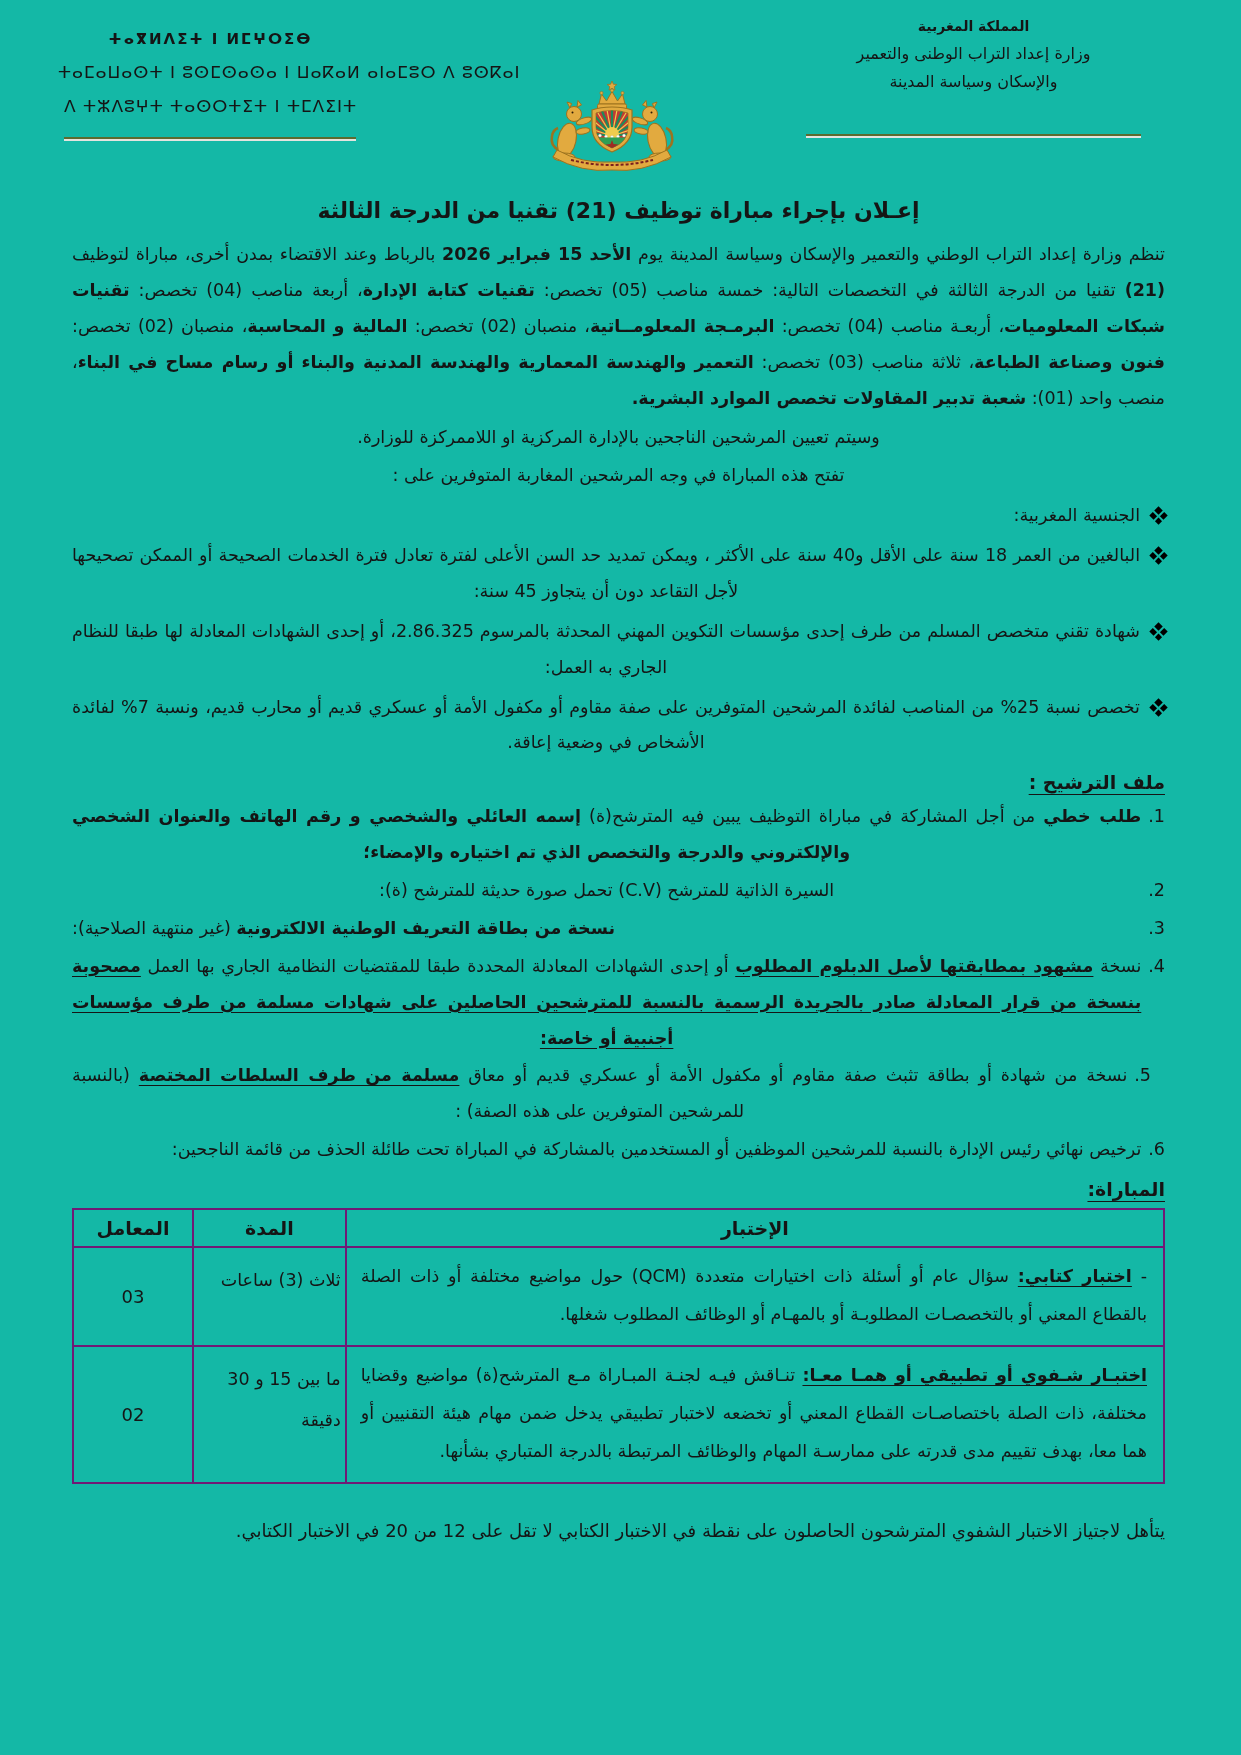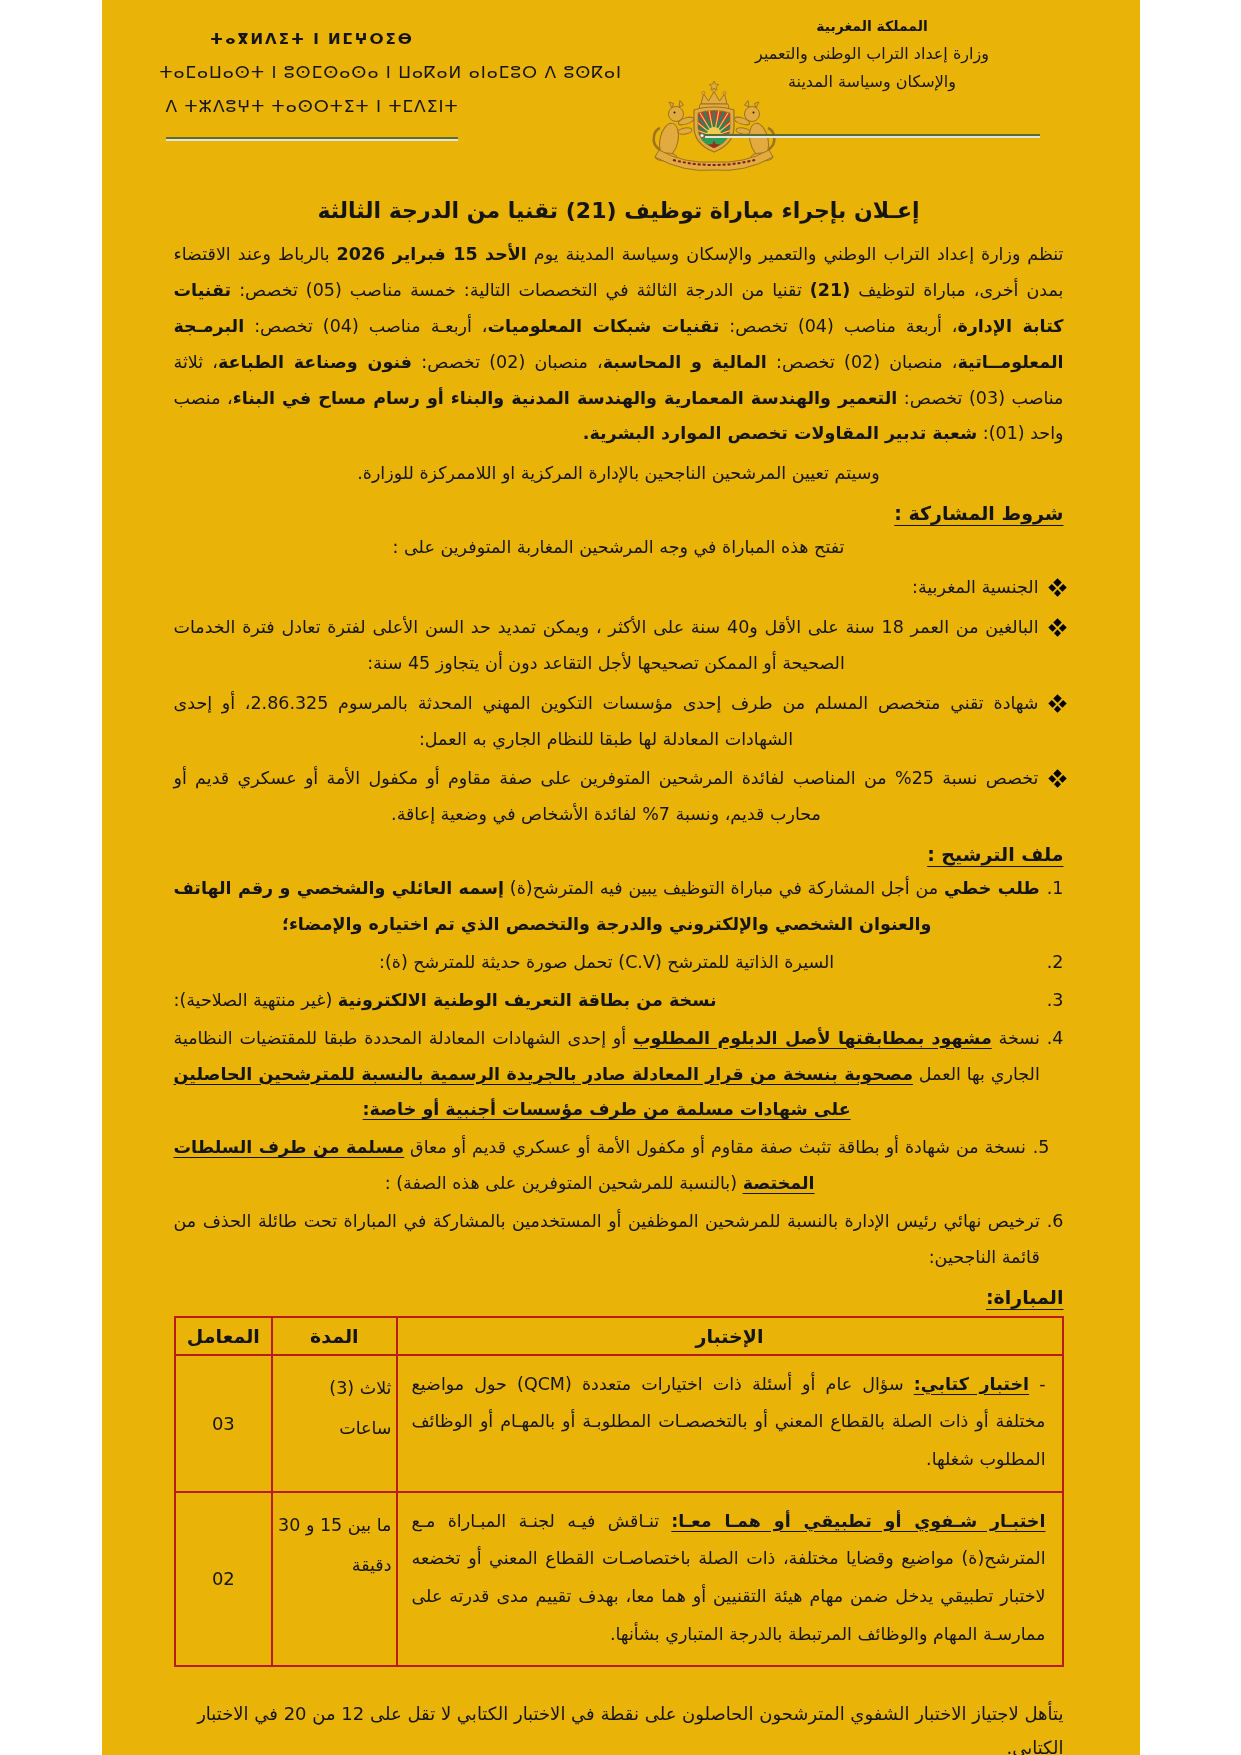--- a/index.html
+++ b/index.html
@@ -1,17 +1,17 @@
 <!DOCTYPE html>
 <html lang="ar" style="--rule: #5c6b2f; --emblem-gold: #e2aa3f; --emblem-gold-dark: #9c731f; --emblem-red: #c23a33; --emblem-teal: #1f8a5a; --emblem-yellow: #f0cc4e; --emblem-green: #2f9e55; --emblem-star: #9e2b22; --banner-text: #7a1f1f;"><head>
 <meta charset="utf-8">
 <style>
   html,body{margin:0;padding:0;background:#ffffff;}
   .page{
-    position:relative;width:1038px;height:1755px;margin:0 auto;background:#eab308;
+    position:relative;width:1241px;height:1755px;margin:0 auto;background:#14b8a6;
     overflow:hidden;direction:rtl;color:#151515;
     font-family:"DejaVu Sans",sans-serif;
   }
   
   .hdr{position:relative;height:192px;}
   .tif{position:absolute;left:58px;top:30px;width:305px;text-align:center;direction:ltr;}
   .tif .t1{font-weight:bold;font-size:15px;letter-spacing:2px;margin-bottom:10px;white-space:nowrap;}
   .tif .t2,.tif .t3{font-size:17px;letter-spacing:1px;margin-bottom:8px;white-space:nowrap;margin-top:14px;}
   .tif-rule{position:absolute;left:64px;top:137px;width:292px;border-top:2px solid var(--rule,#5c6b2f);box-shadow:0 2px 0 #e4e4df;}
   .arhdr{position:absolute;right:100px;top:18px;width:335px;text-align:center;}
@@ -32,21 +32,21 @@
   .bmark i{background:#000;display:block;}
   .btext{flex:1;font-size:17.5px;line-height:2.05;text-align:justify;}
   .last-center{text-align-last:center;}
   
   .file{display:flex;gap:7px;margin:2px 0;}
   .fnum{flex:0 0 auto;font-size:17.5px;line-height:2.05;}
   .ftext{flex:1;font-size:17.5px;line-height:2.05;text-align:justify;}
   .indent{margin-right:14px;}
   
   table.exam{width:100%;border-collapse:collapse;margin-top:8px;direction:rtl;}
-  table.exam th,table.exam td{border:2px solid #b91c1c;}
+  table.exam th,table.exam td{border:2px solid #701a75;}
   table.exam th{font-weight:bold;font-size:19px;text-align:center;padding:7px 4px;}
   .test-cell{padding:10px 16px 12px 14px;font-size:17.5px;line-height:2.15;text-align:justify;}
   .dur-cell{vertical-align:top;padding:12px 4px;font-size:17.5px;line-height:2.3;margin-top:20px;}
   .coef-cell{text-align:center;vertical-align:middle;font-size:18px;padding:4px;border-radius:6px;}
   .col-test{width:75%;}.col-dur{width:14%;}.col-coef{width:11%;}
   .footer{margin-top:30px;text-align:right;font-size:18px;line-height:1.9;}
 </style>
 </head>
 <body>
 
@@ -139,21 +139,20 @@
   </div>
 
   <div class="content">
 
     <div class="title">إعـلان بإجراء مباراة توظيف (21) تقنيا من الدرجة الثالثة</div>
 
     <p class="block"><span>تنظم وزارة إعداد التراب الوطني والتعمير والإسكان وسياسة المدينة يوم </span><span style="font-weight: bold;">الأحد 15 فبراير 2026</span><span> بالرباط وعند الاقتضاء بمدن أخرى، مباراة لتوظيف </span><span style="font-weight: bold;">(21)</span><span> تقنيا من الدرجة الثالثة في التخصصات التالية: خمسة مناصب (05) تخصص: </span><span style="font-weight: bold;">تقنيات كتابة الإدارة</span><span>، أربعة مناصب (04) تخصص: </span><span style="font-weight: bold;">تقنيات شبكات المعلوميات</span><span>، أربعـة مناصب (04) تخصص: </span><span style="font-weight: bold;">البرمـجة المعلومــاتية</span><span>، منصبان (02) تخصص: </span><span style="font-weight: bold;">المالية و المحاسبة</span><span>، منصبان (02) تخصص: </span><span style="font-weight: bold;">فنون وصناعة الطباعة</span><span>، ثلاثة مناصب (03) تخصص: </span><span style="font-weight: bold;">التعمير والهندسة المعمارية والهندسة المدنية والبناء أو رسام مساح في البناء</span><span>، منصب واحد (01):  </span><span style="font-weight: bold;">شعبة تدبير المقاولات تخصص الموارد البشرية.</span></p>
 
     <div class="center-line">وسيتم تعيين المرشحين الناجحين بالإدارة المركزية او اللاممركزة للوزارة.</div>
 
-    <div class="sec-h">شروط المشاركة :</div>
 
     <div class="center-line">تفتح هذه المباراة في وجه المرشحين المغاربة المتوفرين على :</div>
 
     <div class="bullet">
       <span class="bmark">
           <i></i>
           <i></i>
           <i></i>
           <i></i>
         </span>

